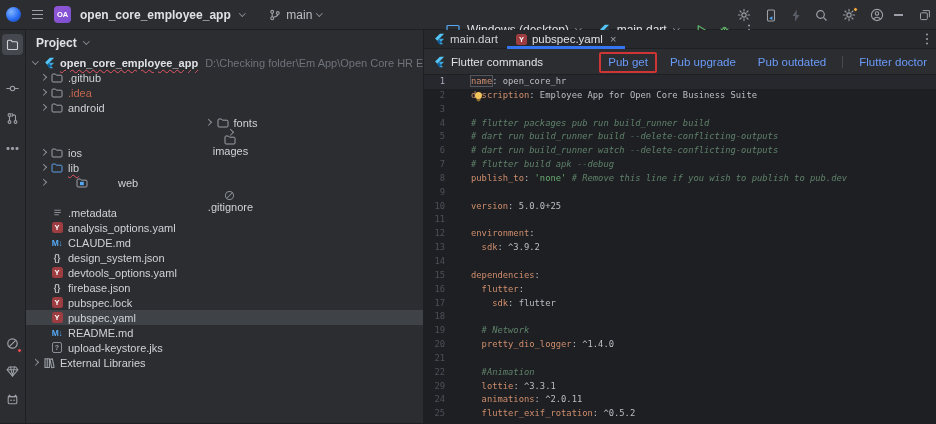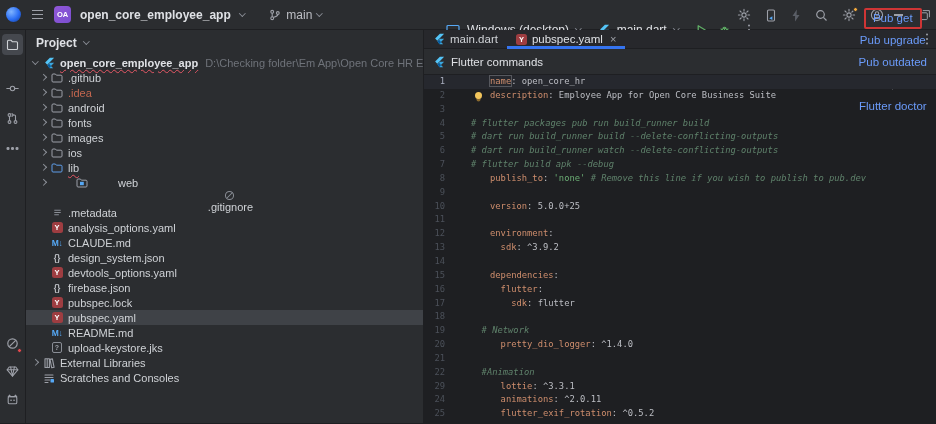--- a/index.html
+++ b/index.html
@@ -71,33 +71,33 @@
   #tabbar { height:19px; background:#27282c; display:flex; align-items:stretch; border-bottom:1px solid #1e1f22; }
   .tab { display:flex; align-items:center; gap:5px; padding:0 9px; font-size:11.5px; color:#cfd2d6; position:relative; }
   .tab.active { color:#dfe1e5; }
   .tab.active::after { content:''; position:absolute; left:0; right:0; bottom:-1px; height:3px; background:#3574f0; }
   .tabclose { color:#9da0a8; font-size:11px; margin-left:2px; line-height:1; }
   .tab-kebab { margin-left:auto; display:flex; align-items:center; padding-right:8px; }
 
   #cmdbar { height:26px; background:#2b2d30; border-bottom:1px solid #1e1f22;
     display:flex; align-items:center; padding:0 9px; font-size:11.5px; color:#dfe1e5; }
   #cmdbar .title { margin-left:6px; }
-  .cmdlinks { margin-left:auto; display:flex; align-items:center; gap:10px;flex-direction:column; }
+  .cmdlinks { margin-left:auto; display:flex; align-items:center; gap:22px; }
   .cmdlink { color:#6b9bfa; position:relative; }
   .annot { position:absolute; top:-4px; bottom:-5px; left:-9px; right:-9px;
     border:2px solid #cf3535; border-radius:2px; pointer-events:none; z-index:5; }
   .cmddiv { width:1px; height:12px; background:#46484d; margin:0 -6px; }
 
   #code { flex:1; position:relative; font-family:"DejaVu Sans Mono", monospace; font-size:8.8px; overflow:hidden; }
   .cline { height:13.85px; line-height:13.85px; display:flex; position:relative; }
   .cline.current { background:#26282e; }
   .ln { width:21px; text-align:right; color:#4b5059; flex:none; }
   .ltext { margin-left:26px; white-space:pre; color:#bcbec4; }
   .cline.current .ln { color:#a8adbd; }
-  .tk-key { color:#cf8e6d;margin-left:19px; }
+  .tk-key { color:#cf8e6d; }
   .tk-pln { color:#bcbec4; }
   .tk-val { color:#bcbec4; }
   .tk-str { color:#6aab73; }
   .tk-com { color:#5f826b; font-style:italic; }
   .tk-box { outline:1px solid #56585e; }
   .bulb { position:absolute; left:51px; top:3px; width:7px; height:7px; border-radius:50%;
     background:#f2c55c; box-shadow:0 4px 0 -1.5px #8a6a2f; }
   #inspect { position:absolute; top:3px; right:3px; display:flex; align-items:center; gap:4px;
     color:#a8adbd; font-family:"Liberation Sans",sans-serif; font-size:10.5px; }
 </style>
@@ -329,34 +329,34 @@
           </span>
           <span class="ticon">
             <span class="ic">
               <svg width="12" height="10" viewBox="0 0 12 10" fill="none" stroke="#9da0a8">
                 <path d="M1 2c0-.5.4-1 1-1h2.4l1 1.2H10c.6 0 1 .4 1 1V8c0 .6-.4 1-1 1H2c-.6 0-1-.4-1-1z"></path>
               </svg>
             </span>
           </span>
           <span class="tlabel">android</span>
         </div>
-        <div class="treerow" style="padding-left: 12px;">
+        <div class="treerow" style="padding-left: 12px; justify-content: center;">
           <span class="tchev">
             <span class="chev right"></span>
           </span>
           <span class="ticon">
             <span class="ic">
               <svg width="12" height="10" viewBox="0 0 12 10" fill="none" stroke="#9da0a8">
                 <path d="M1 2c0-.5.4-1 1-1h2.4l1 1.2H10c.6 0 1 .4 1 1V8c0 .6-.4 1-1 1H2c-.6 0-1-.4-1-1z"></path>
               </svg>
             </span>
           </span>
           <span class="tlabel">fonts</span>
         </div>
-        <div class="treerow" style="padding-left: 12px;">
+        <div class="treerow" style="padding-left: 12px; flex-direction: column;">
           <span class="tchev">
             <span class="chev right"></span>
           </span>
           <span class="ticon">
             <span class="ic">
               <svg width="12" height="10" viewBox="0 0 12 10" fill="none" stroke="#9da0a8">
                 <path d="M1 2c0-.5.4-1 1-1h2.4l1 1.2H10c.6 0 1 .4 1 1V8c0 .6-.4 1-1 1H2c-.6 0-1-.4-1-1z"></path>
               </svg>
             </span>
           </span>
@@ -511,32 +511,20 @@
             <span class="chev right"></span>
           </span>
           <span class="ticon">
             <span class="ic">
               <svg width="12" height="12" viewBox="0 0 12 12" stroke="#9da0a8" fill="none" stroke-width="1.1" stroke-linecap="round" stroke-linejoin="round">
                 <path d="M2 1.8h2.2v8.7H2zM4.2 1.8h2.2v8.7H4.2M7 2.4l2.4-.5 1.7 8.4-2.4.5z"></path>
               </svg>
             </span>
           </span>
           <span class="tlabel">External Libraries</span>
-        </div>
-        <div class="treerow" style="padding-left: 4px;">
-          <span class="tchev"></span>
-          <span class="ticon">
-            <span class="ic">
-              <svg width="12" height="12" viewBox="0 0 12 12" stroke="#9da0a8" fill="none" stroke-width="1.1" stroke-linecap="round" stroke-linejoin="round">
-                <path d="M2 3h8M2 5.5h8M2 8h4.6M2 10.5h3"></path>
-                <rect x="7.5" y="7" width="3.5" height="3.5" rx=".6" fill="#56a8f5" stroke="none"></rect>
-              </svg>
-            </span>
-          </span>
-          <span class="tlabel">Scratches and Consoles</span>
         </div>
       </div>
   </div>
 
   <div id="editor">
     <div id="tabbar">
         <div class="tab">
           <span class="ic">
             <svg width="12" height="12" viewBox="0 0 14 14">
               <path d="M8 1h5L5 9 2.5 6.5z" fill="#54c5f8"></path>

